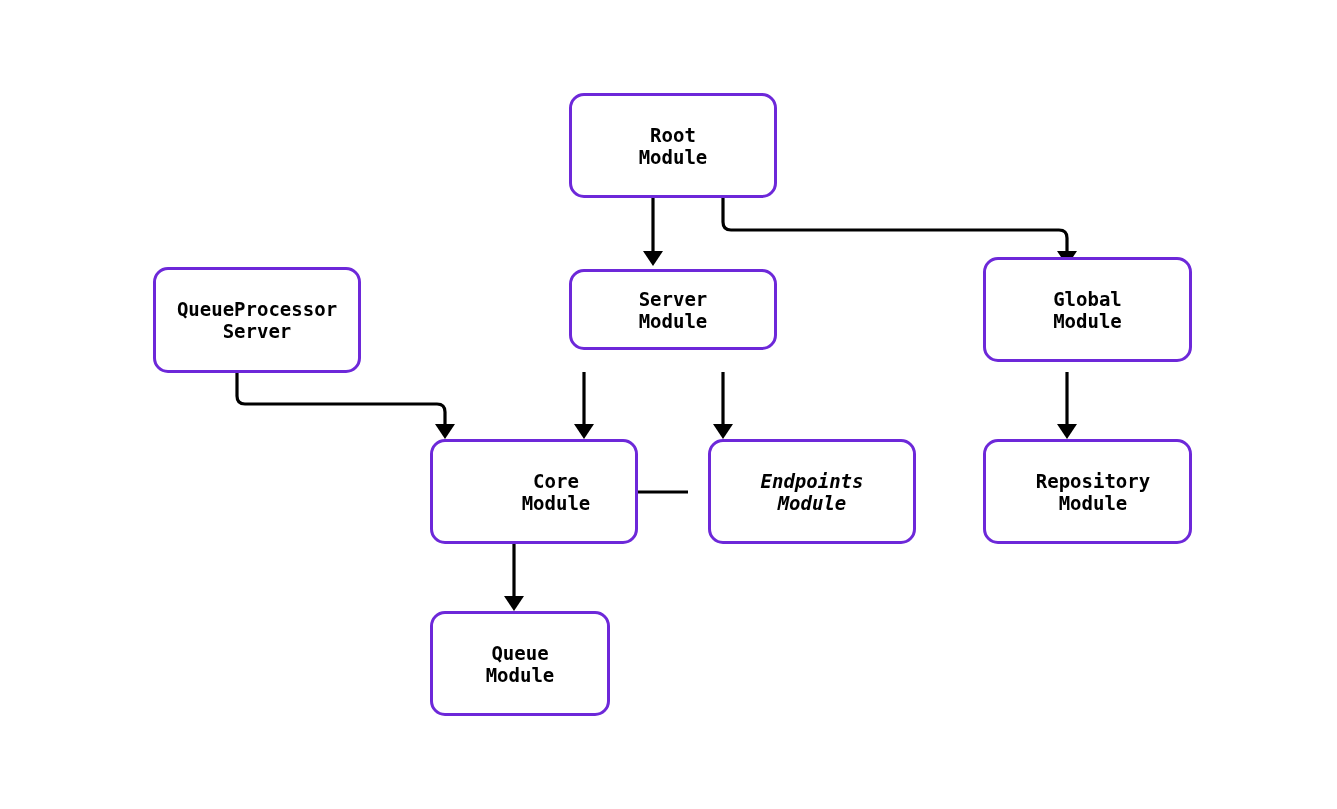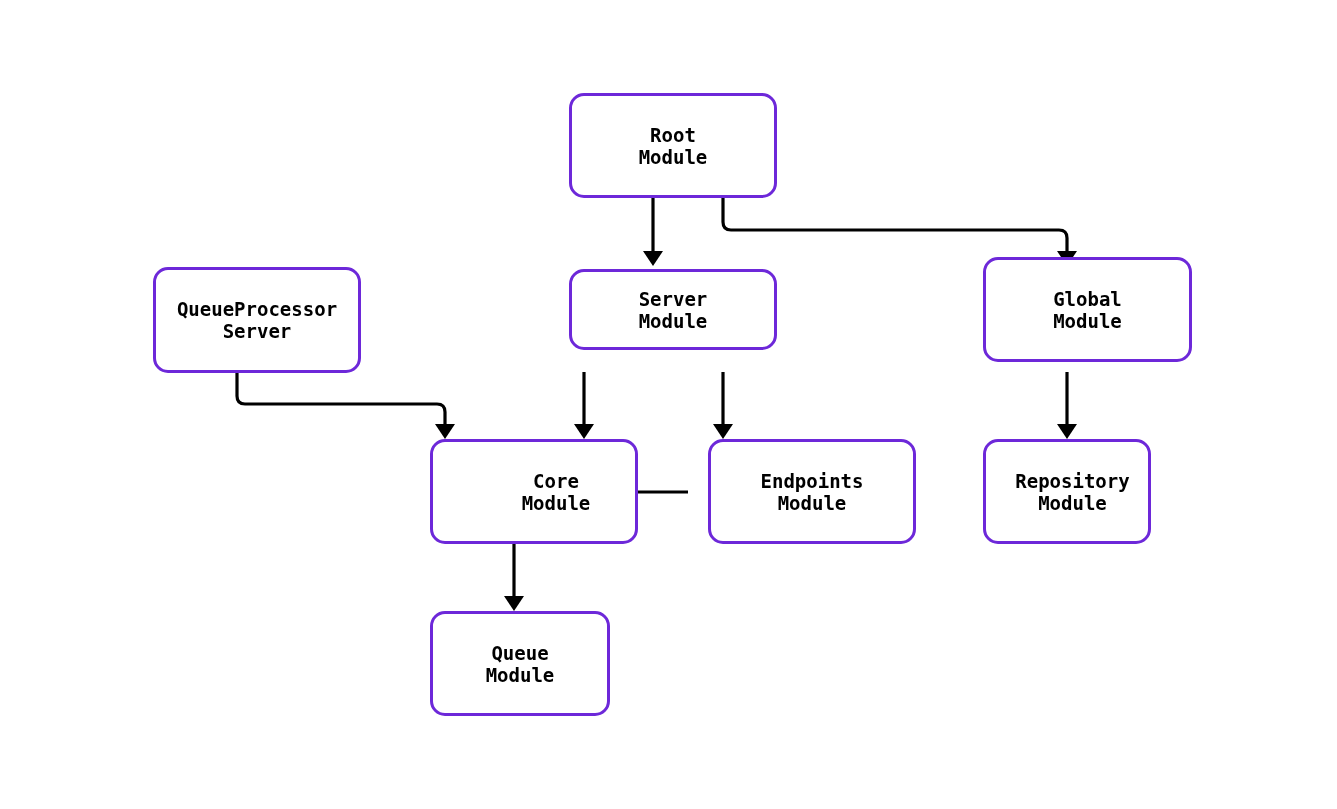--- a/index.html
+++ b/index.html
@@ -117,26 +117,26 @@
   <div class="node" style="left:963px; top:257px; width:209px; height:105px;">
     <span class="node-label">Global
 Module</span>
   </div>
 
   <div class="node" style="left:410px; top:439px; width:208px; height:105px;padding-left:44px;">
     <span class="node-label">Core
 Module</span>
   </div>
 
-  <div class="node" style="left:688px; top:439px; width:208px; height:105px;">
+  <div class="node" style="left:688px; top:439px; width:208px; height:105px;font-style:italic;">
     <span class="node-label">Endpoints
 Module</span>
   </div>
 
-  <div class="node" style="left:963px; top:439px; width:168px; height:105px;padding-left:11px;">
+  <div class="node" style="left:963px; top:439px; width:209px; height:105px;padding-left:11px;">
     <span class="node-label">Repository
 Module</span>
   </div>
 
   <div class="node" style="left:410px; top:611px; width:180px; height:105px;">
     <span class="node-label">Queue
 Module</span>
   </div>
 
 </div>

